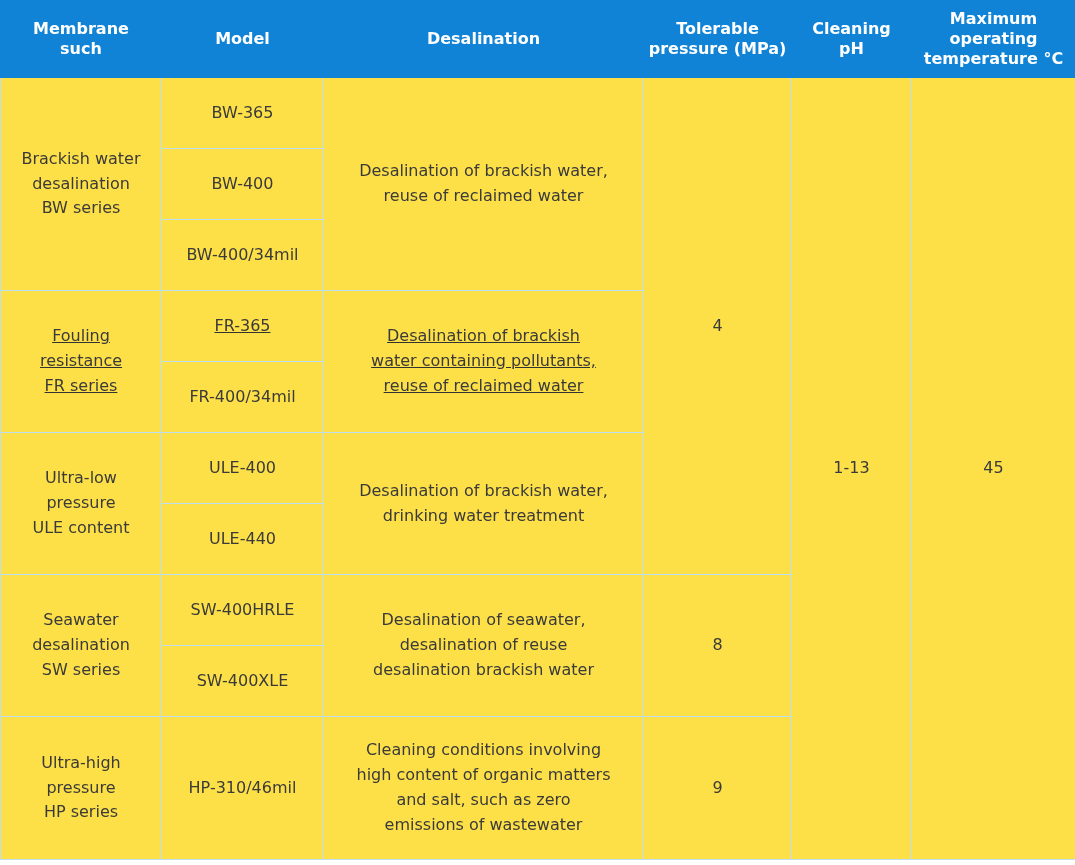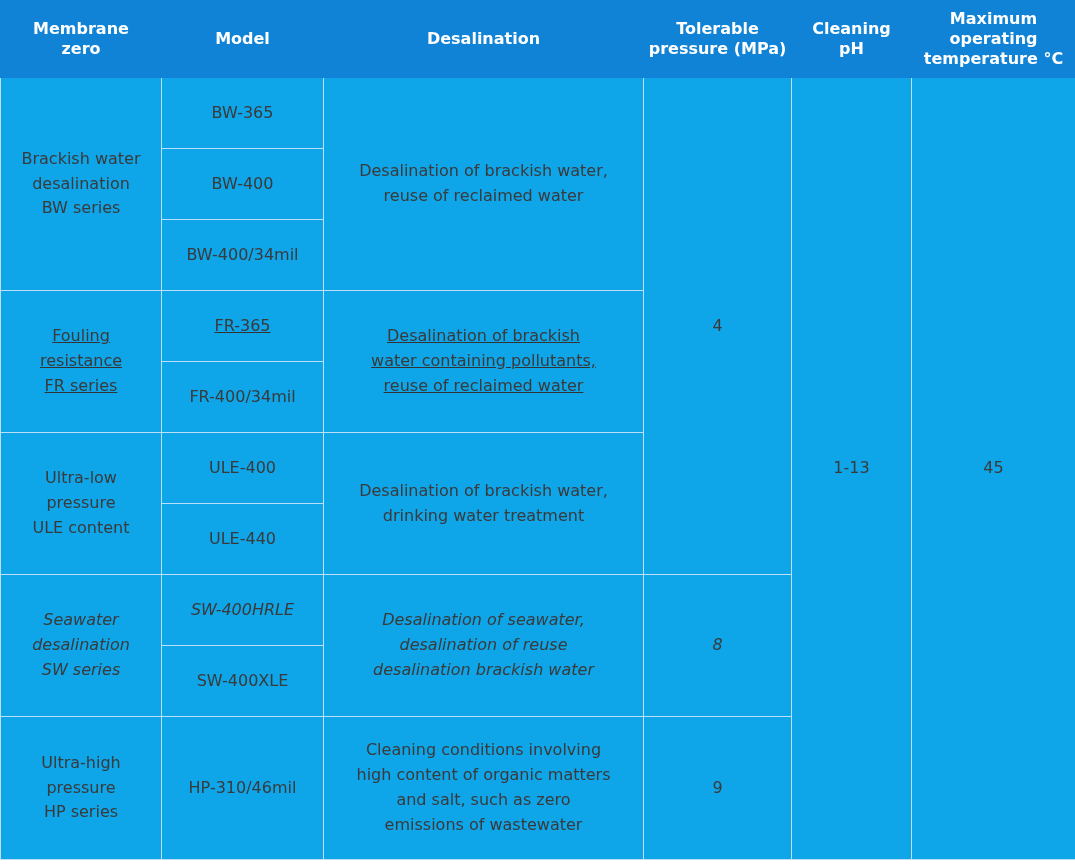--- a/index.html
+++ b/index.html
@@ -33,21 +33,21 @@
   }
   table.spec-table td {
     border: 1px solid #bcdff5;
     text-align: center;
     vertical-align: middle;
     font-size: 16px;
     line-height: 1.55;
     color: #3a3a3a;
     padding: 10px 8px;
     box-sizing: border-box;
-    background: #0ea5e9;
+    background: #fde047;
   }
   .col-type    { width: 161px; }
   .col-model   { width: 162px; }
   .col-app     { width: 320px; }
   .col-press   { width: 148px; }
   .col-ph      { width: 120px; }
   .col-temp    { width: 164px; }
 
   .cell-lines span { display: block; }
   td.model-cell { font-size: 16px; }
@@ -55,41 +55,41 @@
   td.num-cell   { font-size: 16px; }
 
   
   .r1 { height: 71px; }
   .r2 { height: 71px; }
   .r3 { height: 71px; }
   .r4 { height: 71px; text-decoration: underline; }
   .r5 { height: 71px; }
   .r6 { height: 71px; }
   .r7 { height: 71px; }
-  .r8 { height: 71px; font-style: italic; }
+  .r8 { height: 71px; }
   .r9 { height: 71px; }
   .r10 { height: 143px; }
 </style>
 </head>
 <body>
 
 <table class="spec-table">
   <colgroup>
     <col class="col-type">
     <col class="col-model">
     <col class="col-app">
     <col class="col-press">
     <col class="col-ph">
     <col class="col-temp">
   </colgroup>
   <thead>
     <tr>
       <th class="cell-lines">
         <span>Membrane</span>
-        <span>zero</span>
+        <span>such</span>
       </th>
       <th class="cell-lines">
         <span>Model</span>
       </th>
       <th class="cell-lines">
         <span>Desalination</span>
       </th>
       <th class="cell-lines">
         <span>Tolerable</span>
         <span>pressure (MPa)</span>

